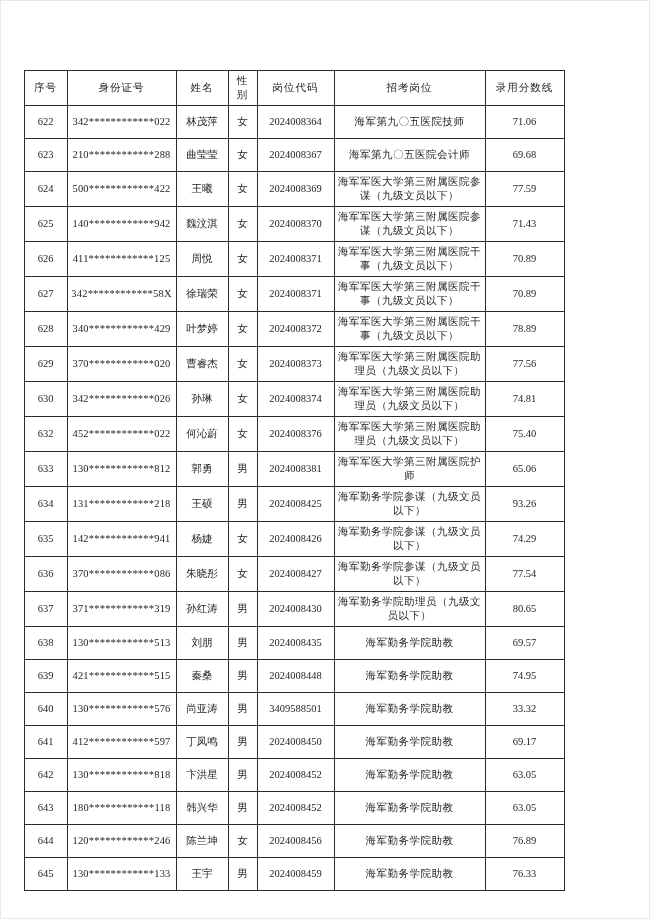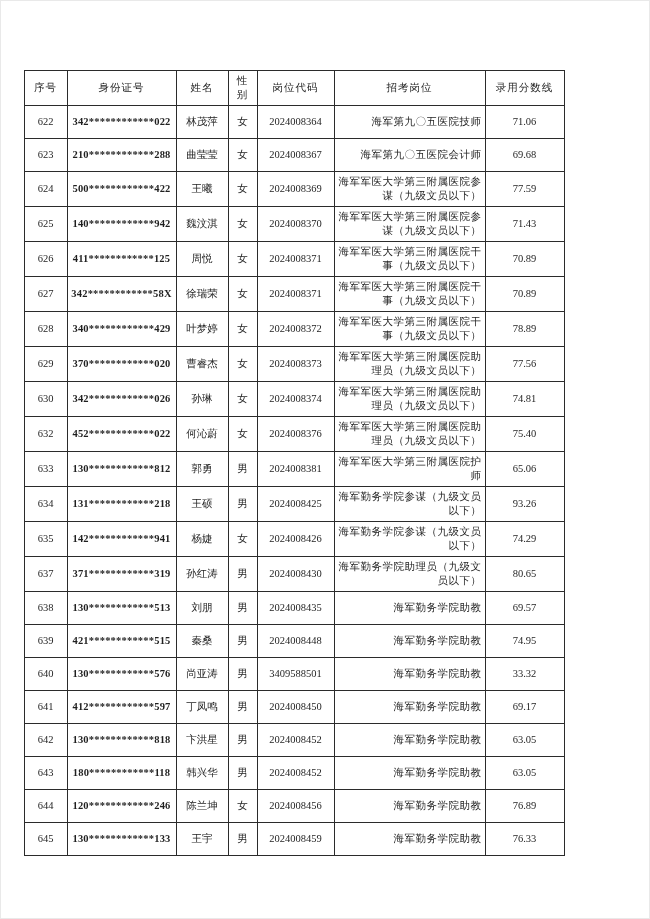--- a/index.html
+++ b/index.html
@@ -36,26 +36,25 @@
     font-weight: normal;
   }
   table.score-table th {
     height: 24px;
     letter-spacing: 1px;
   }
   table.score-table td {
     height: 26px;
   }
   table.score-table td.pos {
-    text-align: right;
+    text-align: center;
     letter-spacing: 0.5px;
   }
   table.score-table td.idnum {
     letter-spacing: 0.2px;
-    font-weight: bold;
   }
 </style>
 </head>
 <body>
 
 <div class="sheet">
 
   <table class="score-table">
     <colgroup>
       <col style="width:43px">
@@ -189,20 +188,29 @@
         <tr>
           <td>635</td>
           <td class="idnum">142************941</td>
           <td>杨婕</td>
           <td>女</td>
           <td>2024008426</td>
           <td class="pos">海军勤务学院参谋（九级文员以下）</td>
           <td>74.29</td>
         </tr>
         <tr>
+          <td>636</td>
+          <td class="idnum">370************086</td>
+          <td>朱晓彤</td>
+          <td>女</td>
+          <td>2024008427</td>
+          <td class="pos">海军勤务学院参谋（九级文员以下）</td>
+          <td>77.54</td>
+        </tr>
+        <tr>
           <td>637</td>
           <td class="idnum">371************319</td>
           <td>孙红涛</td>
           <td>男</td>
           <td>2024008430</td>
           <td class="pos">海军勤务学院助理员（九级文员以下）</td>
           <td>80.65</td>
         </tr>
         <tr>
           <td>638</td>

